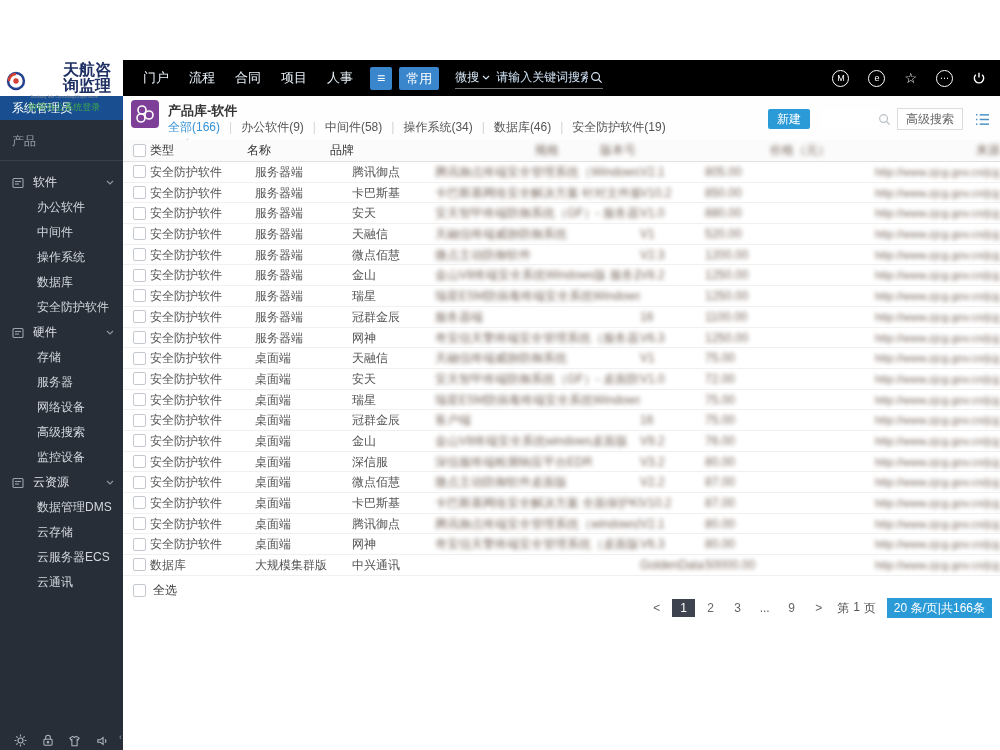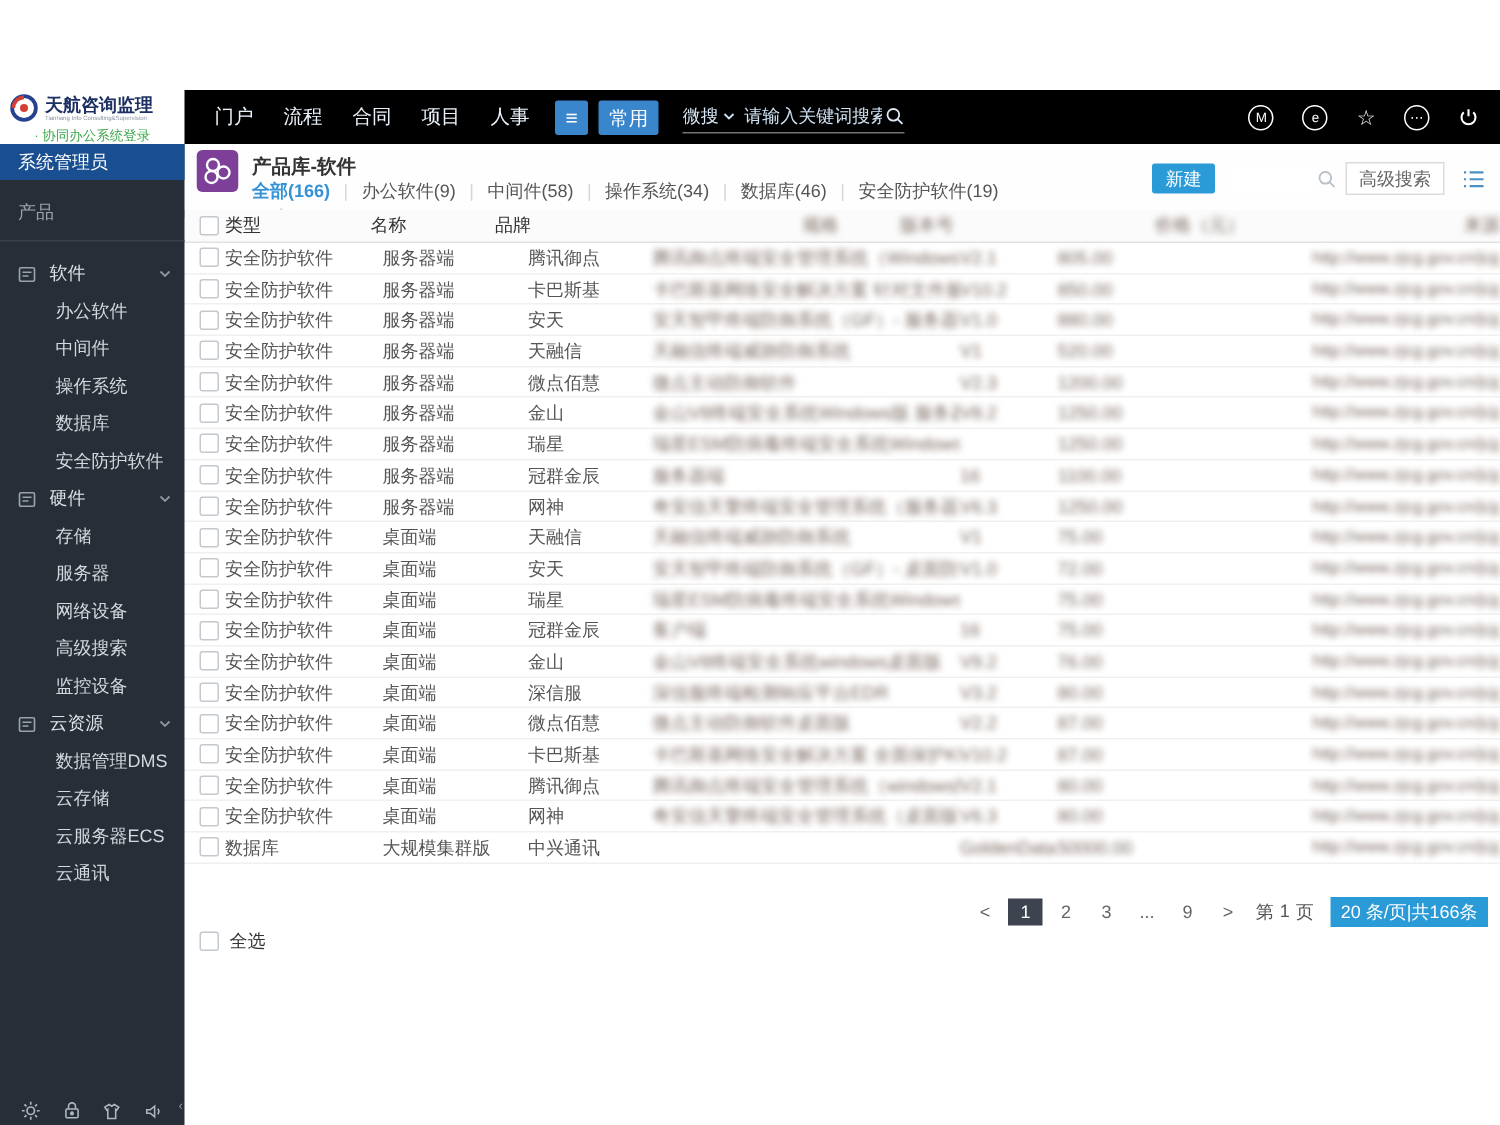--- a/index.html
+++ b/index.html
@@ -2,21 +2,21 @@
 <html><head>
 <meta charset="utf-8">
 <style>
   html,body{margin:0;padding:0;}
   body{width:1000px;height:750px;background:#ffffff;font-family:"Liberation Sans","DejaVu Sans",sans-serif;position:relative;overflow:hidden;}
   
   .topbar{position:absolute;left:0;top:60px;width:1000px;height:36px;background:#000000;display:flex;align-items:center;}
   .logo-block{position:absolute;left:0;top:60px;width:123px;height:36px;background:#ffffff;z-index:3;box-sizing:border-box;padding:2px 6px 0 6px;}
   .logo-row{display:flex;align-items:center;gap:4px;}
   .logo-txt{display:flex;flex-direction:column;line-height:1;}
-  .logo-name{font-size:12px;font-weight:bold;color:#1d2f63;}
+  .logo-name{font-size:16px;font-weight:bold;color:#1d2f63;margin-left:33px;}
   .logo-sub{font-size:4px;color:#8a93a3;margin-top:1px;letter-spacing:0;}
   .logo-login{font-size:9px;color:#3fa84c;margin-top:2px;text-align:center;}
   .nav{margin-left:133px;display:flex;align-items:center;height:100%;}
   .nav-item{padding:0 10px;font-size:13px;color:#eaf3fb;line-height:36px;cursor:pointer;}
   .nav-btn{background:#3a86cc;color:#fff;font-size:13px;height:23px;line-height:23px;padding:0 7px;margin-left:7px;border-radius:2px;text-align:center;cursor:pointer;}
   .menu-glyph{font-size:14px;}
   .topsearch{display:flex;align-items:center;margin-left:16px;border-bottom:1px solid rgba(255,255,255,.45);padding-bottom:1px;height:20px;}
   .scope{font-size:12px;color:#d9e9f8;}
   .scope-chev{margin:0 4px 0 3px;}
   .topsearch input{background:transparent;border:none;outline:none;font-size:12px;color:#eaf3fb;width:92px;font-family:inherit;}
@@ -39,21 +39,21 @@
   .sb-tool{display:flex;cursor:pointer;}
   .sb-collapse{position:absolute;bottom:16px;right:1px;color:#8d96a0;font-size:9px;cursor:pointer;}
   
   .main{position:absolute;left:123px;top:96px;width:877px;height:594px;background:#fff;}
   .main-head{position:relative;height:44px;border-bottom:5px solid #701a75;background:#fefefe;}
   .head-icon{position:absolute;left:8px;top:4px;}
   .head-title{position:absolute;left:45px;top:6px;font-size:13px;font-weight:bold;color:#333;}
   .tabs{position:absolute;left:45px;top:23px;display:flex;align-items:center;font-size:12px;color:#555;}
   .tab{cursor:pointer;position:relative;}
   .tab + .tab::before{content:"|";color:#d5d5d5;margin:0 9px;}
-  .tab.active{color:#3492d6;font-weight:bold;}
+  .tab.active{color:#3492d6;}
   .tab.active::after{content:"";position:absolute;left:16px;bottom:-11px;width:6px;height:6px;background:#fff;border-left:1px solid #ddd;border-top:1px solid #ddd;transform:rotate(45deg);}
   .controls{position:absolute;right:10px;top:12px;display:flex;align-items:center;}
   .btn-new{background:#2b9bd8;color:#fff;font-size:12px;height:20px;line-height:20px;padding:0 9px;border-radius:2px;cursor:pointer;}
   .searchbox{display:flex;align-items:center;margin-left:12px;height:22px;}
   .searchbox input{border:none;outline:none;width:52px;height:18px;font-size:12px;font-family:inherit;}
   .mag{display:flex;margin-right:6px;}
   .adv{border:1px solid #dcdcdc;height:20px;line-height:20px;padding:0 8px;font-size:12px;color:#666;cursor:pointer;background:#fff;}
   .list-icon{margin-left:12px;display:flex;cursor:pointer;}
   
   .table{position:absolute;left:0;top:44px;right:0;}
@@ -71,21 +71,21 @@
   .c-type{width:105px;overflow:hidden;white-space:nowrap;}
   .c-name{width:97px;overflow:hidden;white-space:nowrap;}
   .c-brand{width:83px;overflow:hidden;white-space:nowrap;}
   .c-spec{width:205px;overflow:hidden;white-space:nowrap;}
   .c-ver{width:65px;overflow:hidden;white-space:nowrap;}
   .c-price{width:170px;overflow:hidden;white-space:nowrap;}
   .c-src{flex:1;overflow:hidden;white-space:nowrap;font-size:11px;}
   .blur{filter:blur(2px);color:#7a6a60;}
   .cb{width:11px;height:11px;border:1px solid #c3c9cf;border-radius:2px;background:#fff;display:inline-block;cursor:pointer;}
   
-  .select-all{position:absolute;left:10px;top:486px;display:flex;align-items:center;gap:7px;font-size:12px;color:#333;margin-top:37px;}
+  .select-all{position:absolute;left:10px;top:486px;display:flex;align-items:center;gap:7px;font-size:12px;color:#333;}
   .pagination{position:absolute;right:8px;top:502px;display:flex;align-items:center;gap:4px;font-size:12px;color:#666;}
   .pg{min-width:17px;height:18px;line-height:18px;text-align:center;padding:0 3px;cursor:pointer;}
   .pg.active{background:#3d4450;color:#fff;}
   .pg-info{margin:0 3px;display:flex;gap:4px;color:#555;}
   .badge{background:#2b9bd8;color:#fff;height:20px;line-height:20px;padding:0 7px;font-size:12px;margin-left:4px;}
   svg{display:block;}
 </style>
 </head>
 <body>
 

